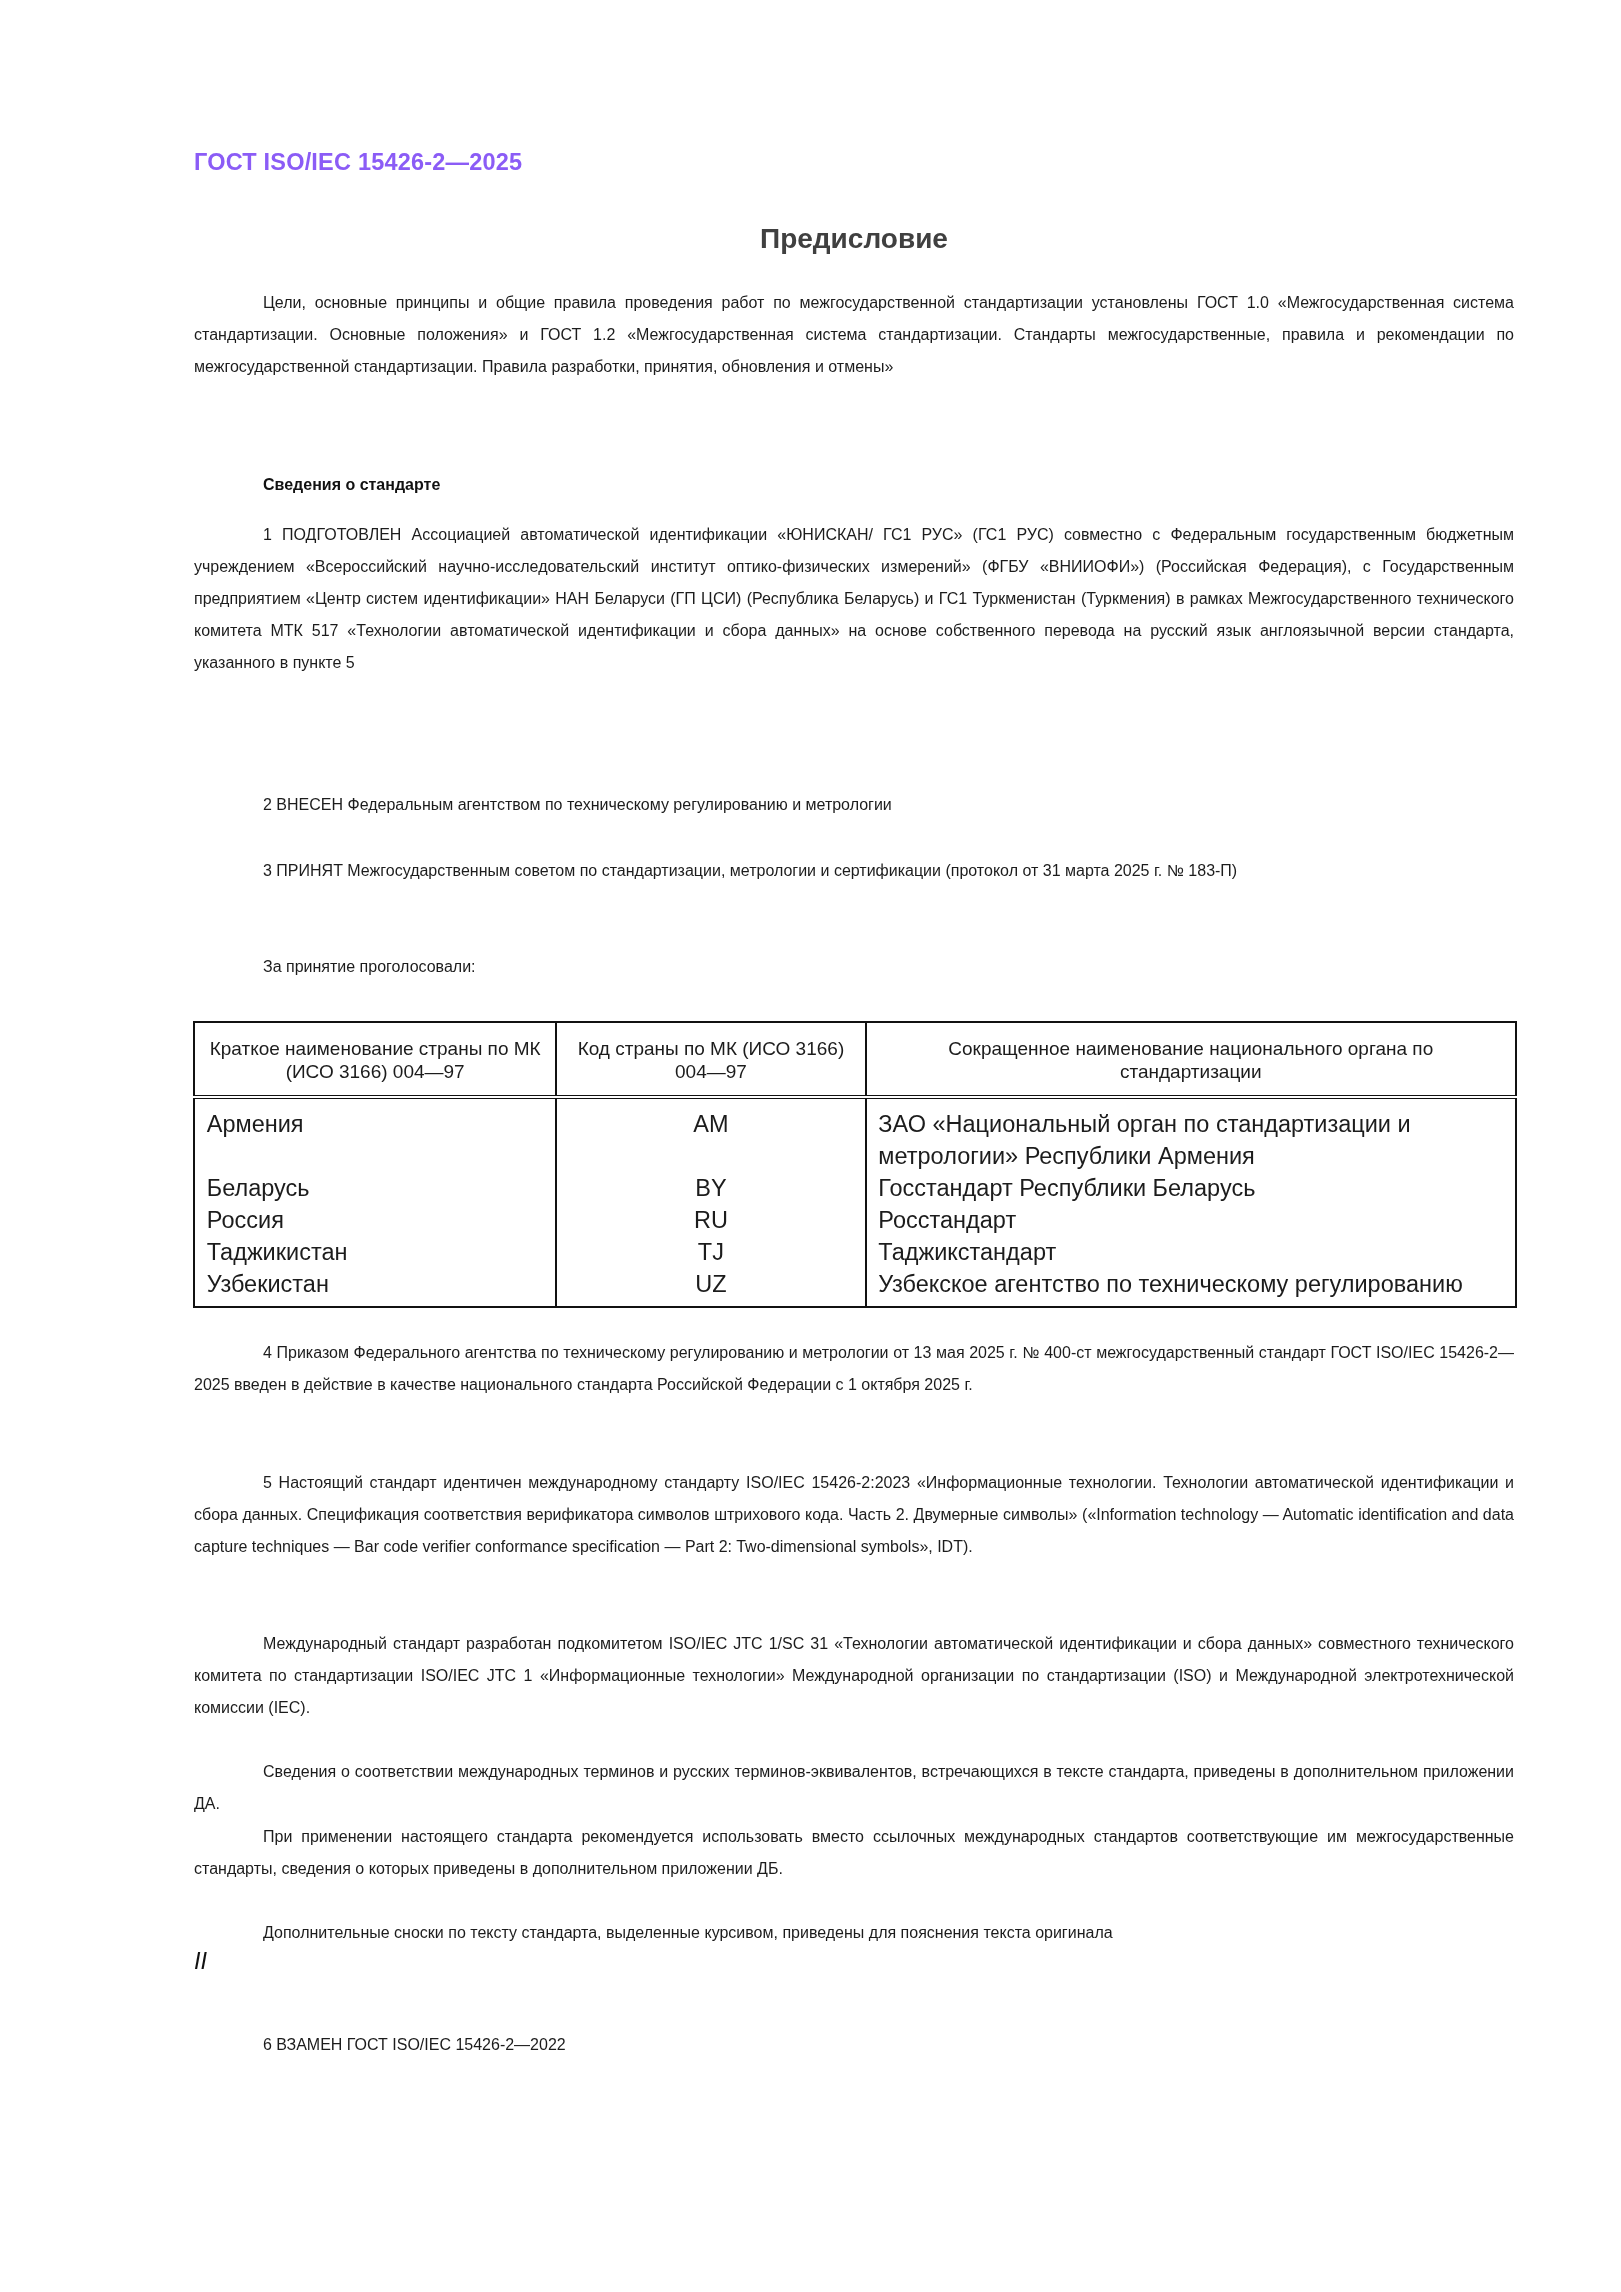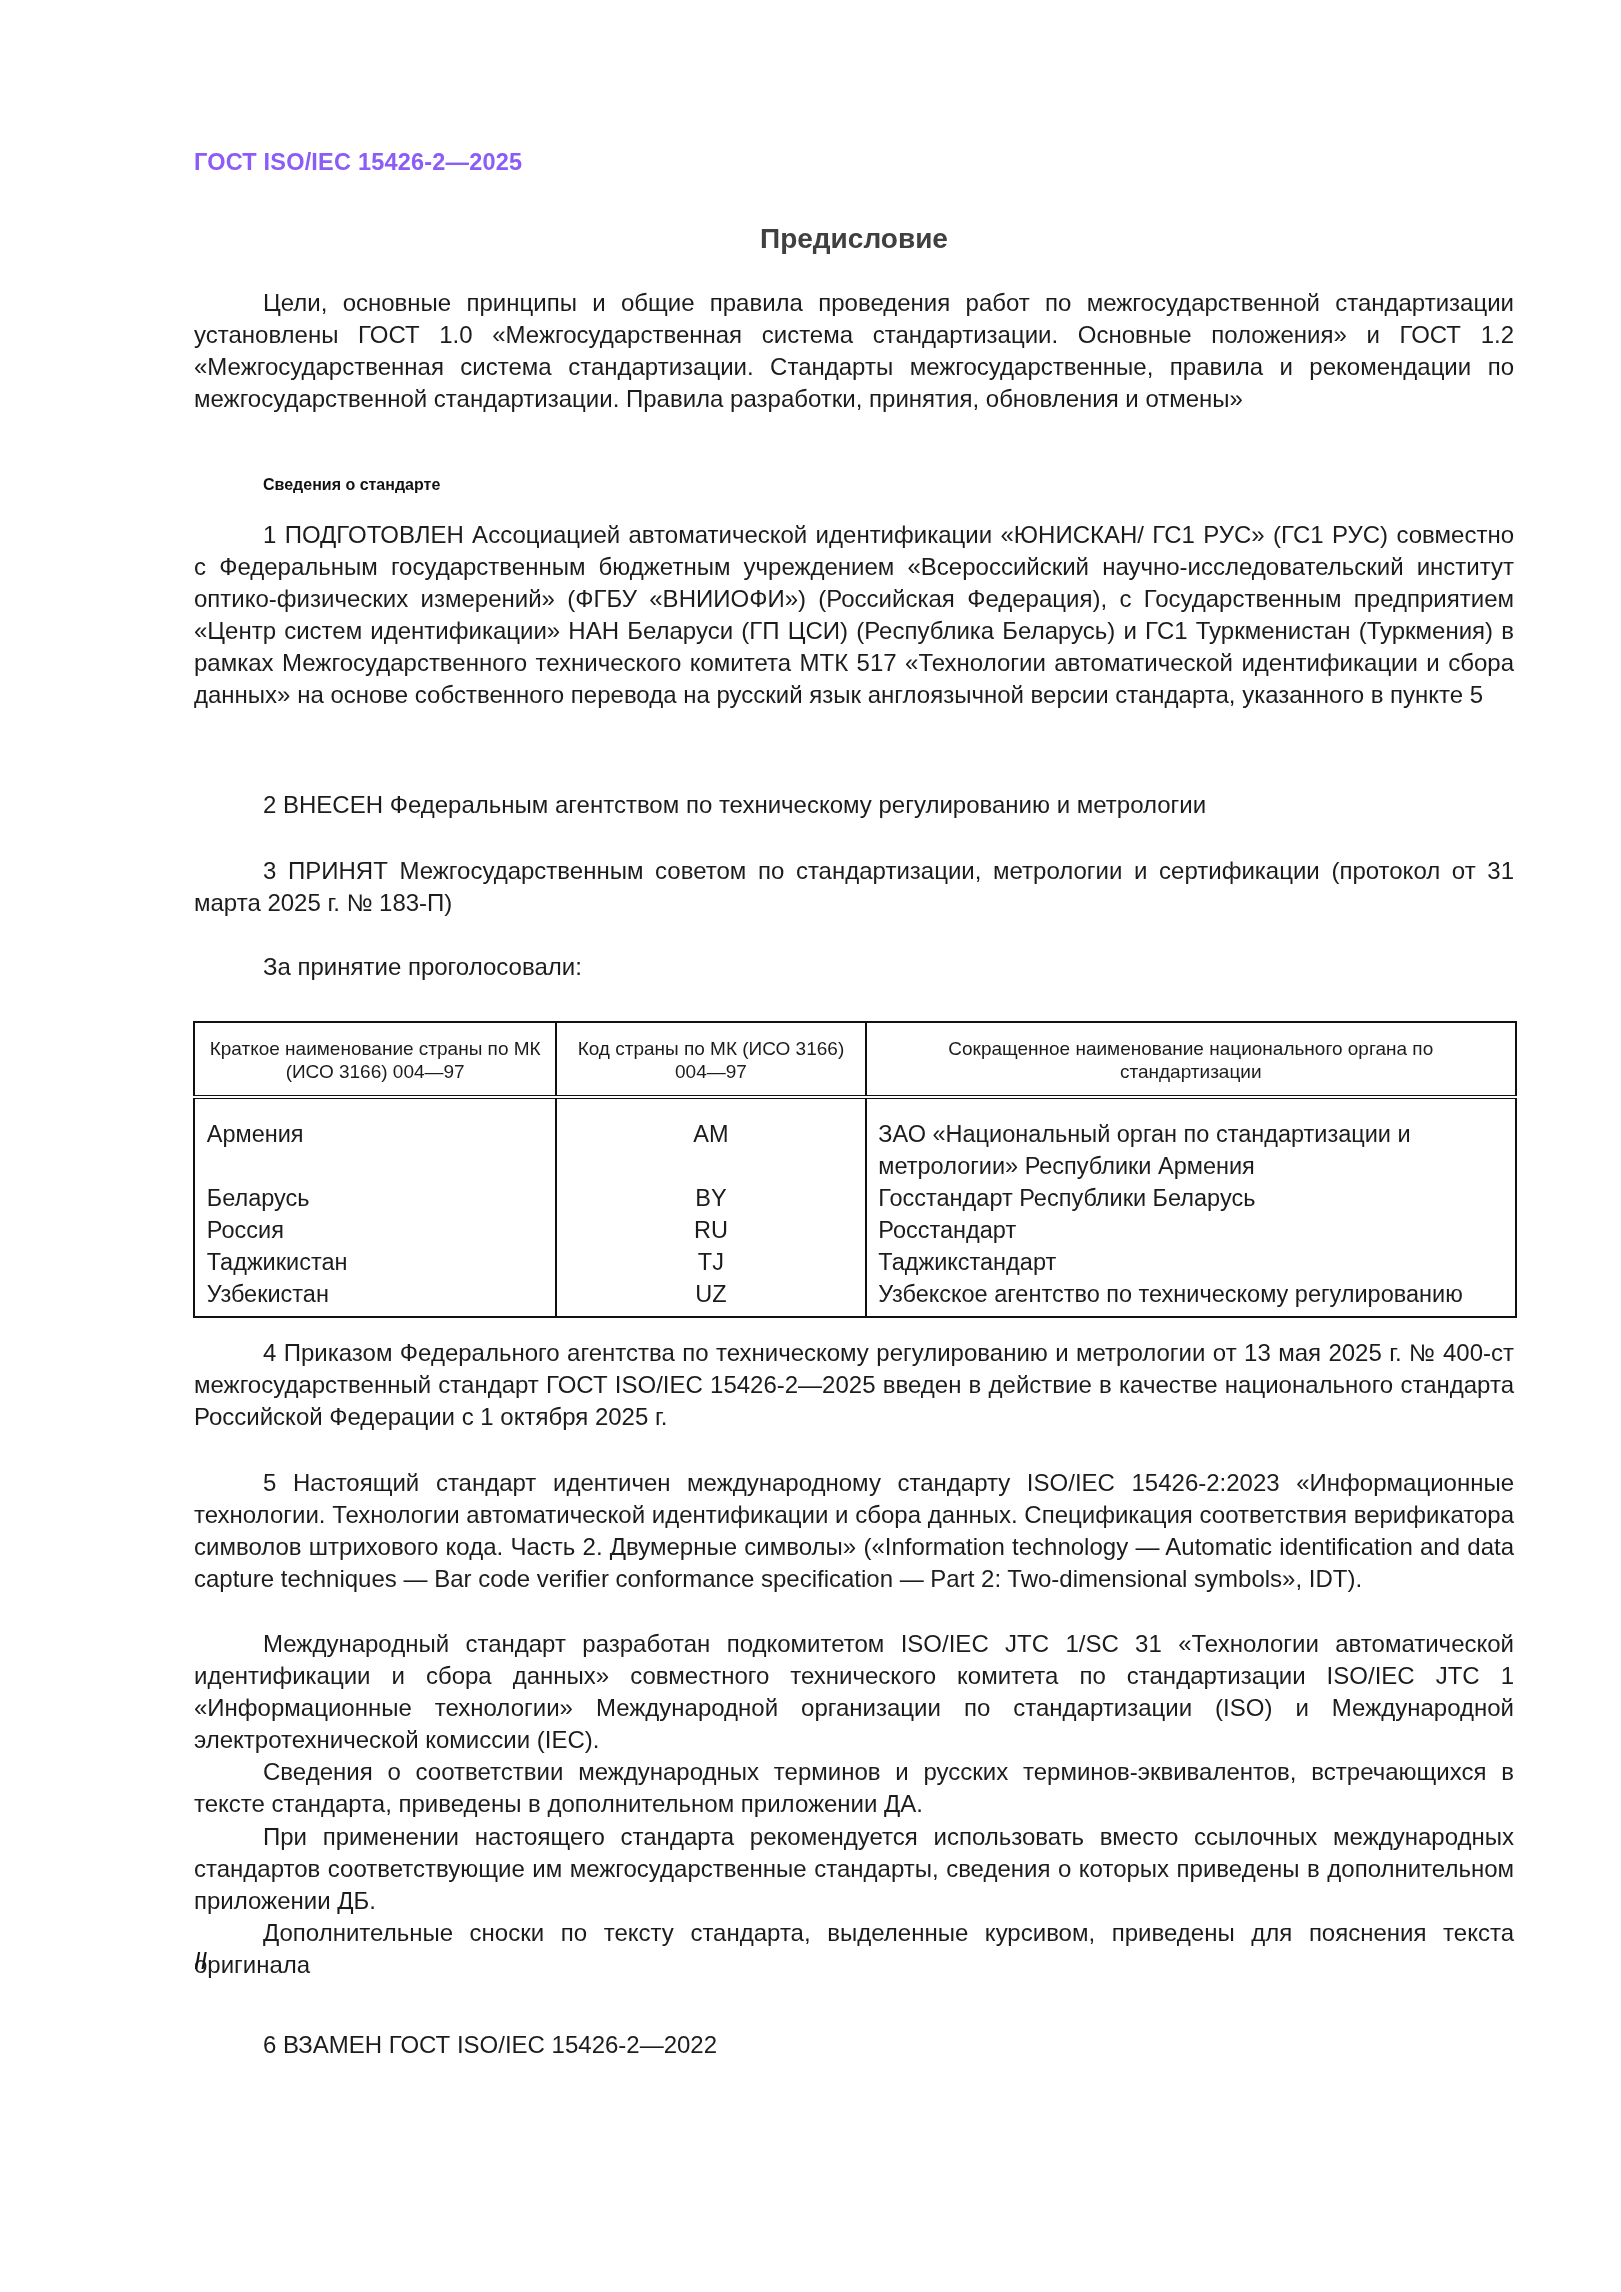--- a/index.html
+++ b/index.html
@@ -2,32 +2,32 @@
 <html><head>
 <meta charset="utf-8">
 <style>
   html, body { margin: 0; padding: 0; background: #ffffff; }
   body { width: 1621px; height: 2293px; position: relative; overflow: hidden;
          font-family: "Liberation Sans", sans-serif; color: #1a1a1a; }
   .page { position: absolute; left: 0; top: 0; width: 1621px; height: 2293px; background: #fff; }
   .abs { position: absolute; }
   .doc-code { left: 194px; top: 149px; font-size: 23.5px; font-weight: bold; color: #8b5cf6; letter-spacing: 0.2px; }
   .title { left: 194px; width: 1320px; top: 223px; text-align: center; font-size: 28px; font-weight: bold; color: #404040; }
-  .para { position: absolute; left: 194px; width: 1320px; font-size: 24px; line-height: 32px;
+  .para { position: absolute; left: 194px; width: 1320px; font-size: 16px; line-height: 32px;
           text-align: justify; text-indent: 69px; margin: 0; color: #1c1c1c; }
   .heading { position: absolute; left: 263px; font-size: 16px; font-weight: bold; color: #111; }
   .pagenum { left: 194px; top: 1948px; font-size: 23.5px; color: #111; font-style: italic; }
 
   table.vote { position: absolute; left: 193px; top: 1021px; width: 1324px; border-collapse: collapse;
                font-size: 23.5px; color: #1c1c1c; }
   table.vote th { font-weight: normal; font-size: 19px; line-height: 23.5px; text-align: center;
                   padding: 13.7px 9.8px 11.8px 9.8px; border: 2.9px solid #111; border-bottom: 0; vertical-align: middle; }
   table.vote thead tr { border-bottom: 4.9px double #111; }
   table.vote td { border-left: 2.9px solid #111; border-right: 2.9px solid #111; padding: 0 11.8px; line-height: 32px; vertical-align: top; }
-  table.vote tbody tr:first-child td { padding-top: 19px; }
+  table.vote tbody tr:first-child td { padding-top: 9px; }
   table.vote tbody tr:last-child td { padding-bottom: 6px; border-bottom: 2.9px solid #111; }
   table.vote td.code { text-align: center; }
   table.vote col.c1 { width: 363px; }
   table.vote col.c2 { width: 310px; }
   table.vote col.c3 { width: 652px; }
 </style>
 </head>
 <body>
 
 <div class="page">

